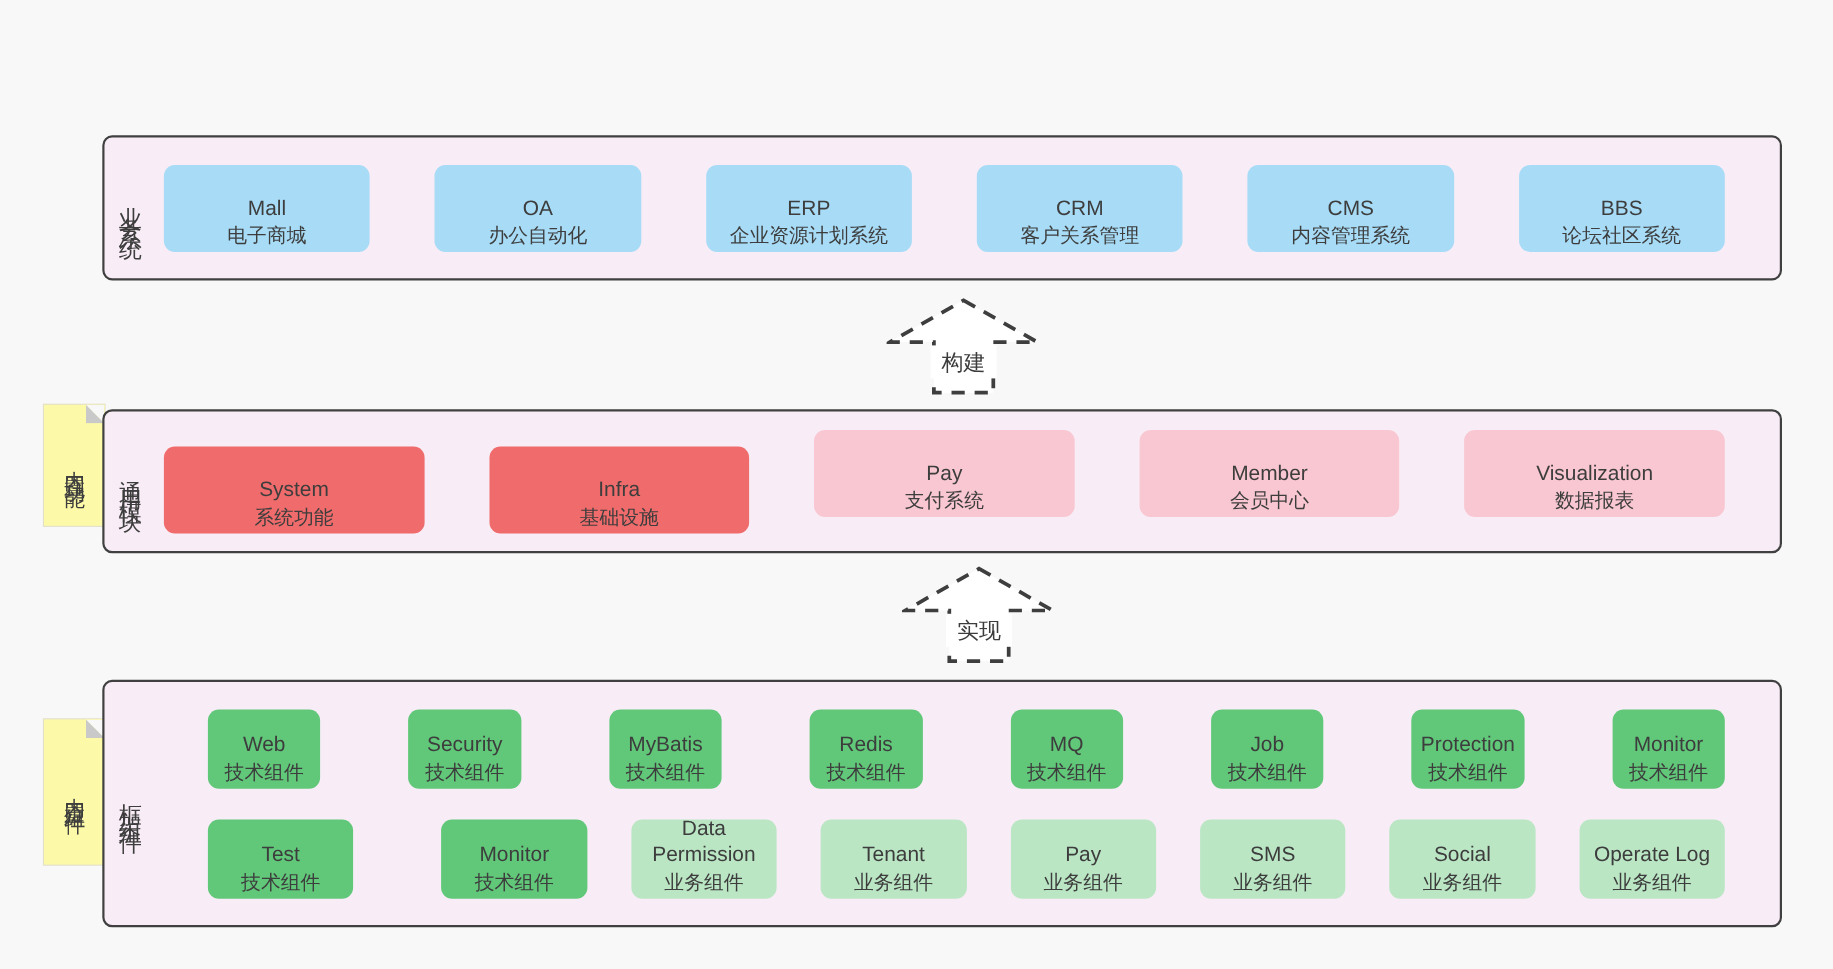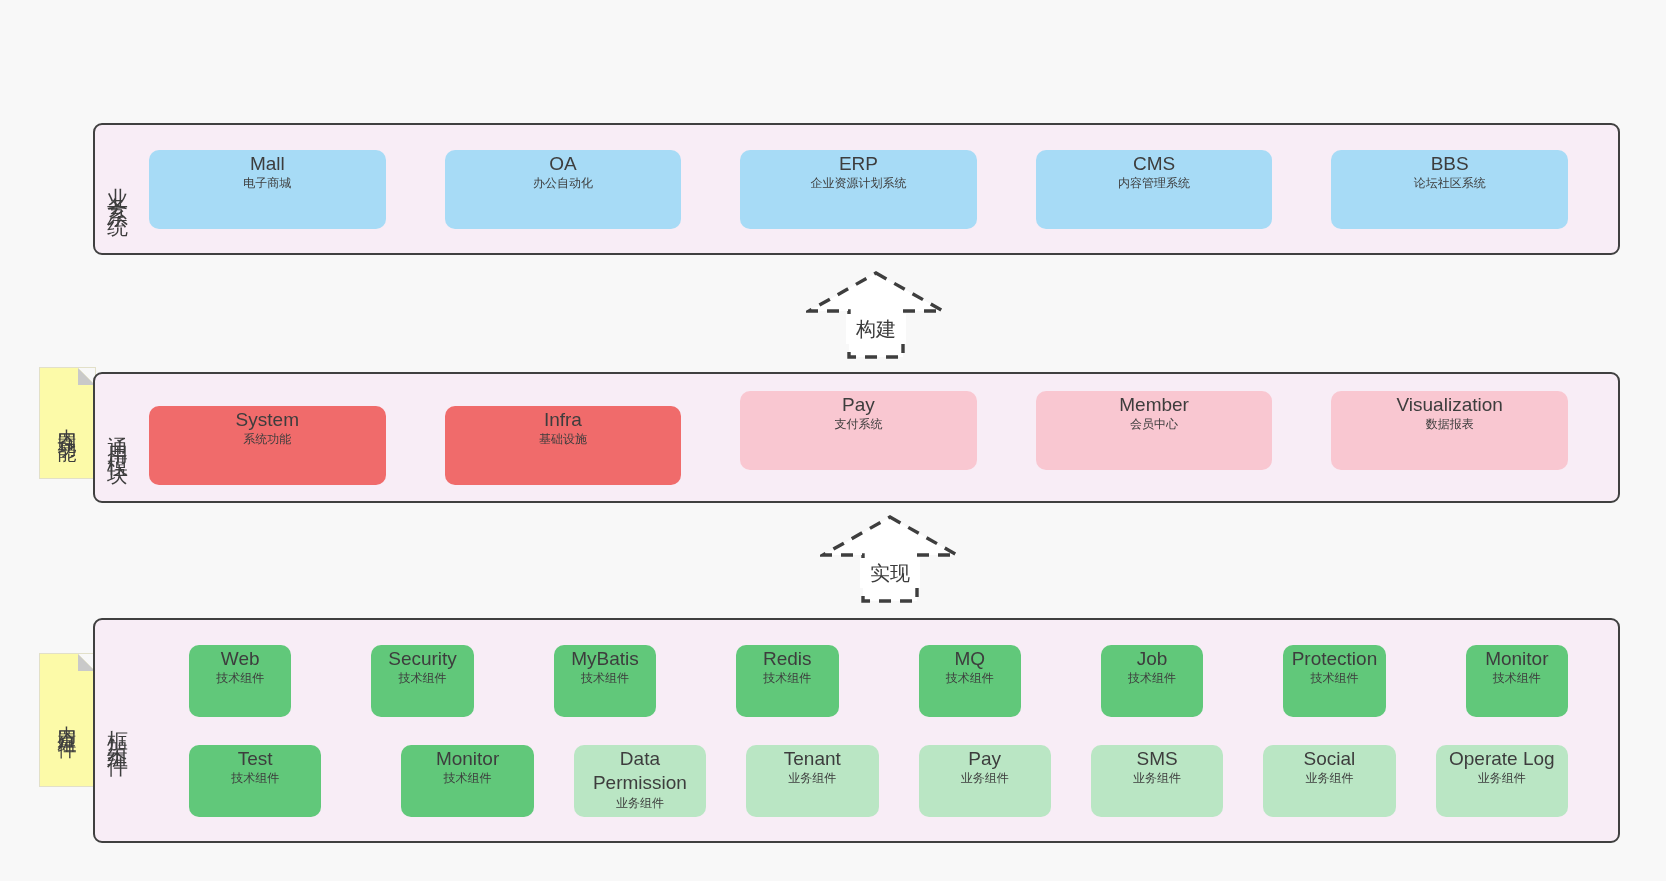--- a/index.html
+++ b/index.html
@@ -12,25 +12,25 @@
   .panel-3{top:618px;height:225px;}
 
   .vlabel{width:46px;display:flex;align-items:center;justify-content:center;flex:none;}
   .vlabel span{writing-mode:vertical-lr;text-orientation:upright;letter-spacing:9px;font-size:21px;color:#3d3d3d;line-height:1;}
 
   .rows{flex:1;display:flex;flex-direction:column;justify-content:center;padding:0 50px 0 8px;gap:28px;}
   .row{display:flex;}
   .row.cols6{gap:59px;}
   .row.cols8{gap:40px;}
 
-  .box{flex:1;border-radius:10px;display:flex;flex-direction:column;align-items:center;justify-content:flex-start;text-align:center;padding:2px 6px;box-sizing:border-box;}
+  .box{flex:1;border-radius:10px;display:flex;flex-direction:column;align-items:center;justify-content:flex-end;text-align:center;padding:2px 6px;box-sizing:border-box;}
   .row.cols6 .box{height:79px;}
   .row.cols8 .box{height:72px;}
   .box .en{font-size:19px;line-height:1.3;}
-  .box .cn{font-size:12px;line-height:1.3;}
+  .box .cn{font-size:18px;line-height:1.3;}
   .blue{background:#a7dbf6;}
   .red{background:#f06b6b;margin-top:15px;}
   .pink{background:#f9c7d1;}
   .green{background:#61c87a;margin-left:40px;}
   .green-light{background:#bae6c4;}
 
   
   .sticky{position:absolute;left:40px;width:55px;background:#fcfaa8;z-index:1;display:flex;align-items:center;justify-content:center;box-shadow:0 0 0 1px rgba(160,150,60,.25);}
   .sticky-1{top:368px;height:110px;}
   .sticky-2{top:654px;height:132px;}
@@ -73,20 +73,24 @@
           </div>
           <div class="box blue">
             <div class="en">OA</div>
             <div class="cn">办公自动化</div>
           </div>
           <div class="box blue">
             <div class="en">ERP</div>
             <div class="cn">企业资源计划系统</div>
           </div>
           <div class="box blue">
+            <div class="en">CRM</div>
+            <div class="cn">客户关系管理</div>
+          </div>
+          <div class="box blue">
             <div class="en">CMS</div>
             <div class="cn">内容管理系统</div>
           </div>
           <div class="box blue">
             <div class="en">BBS</div>
             <div class="cn">论坛社区系统</div>
           </div>
         </div>
     </div>
   </section>

